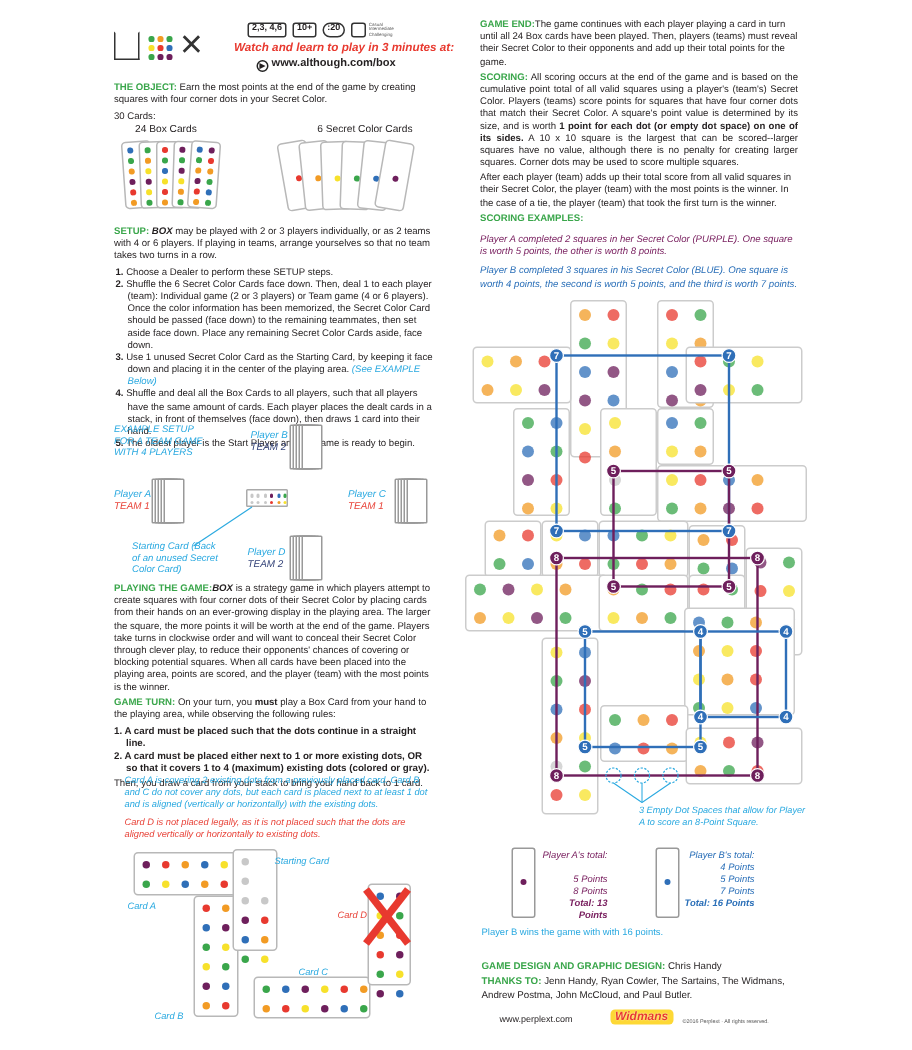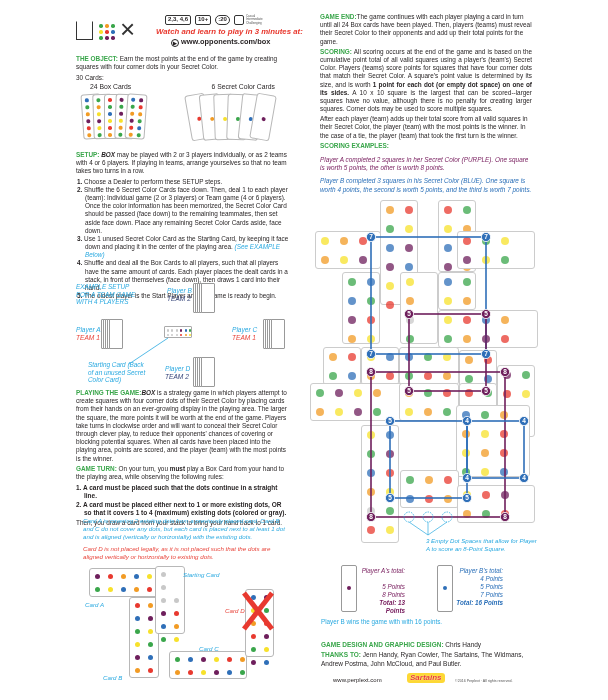--- a/index.html
+++ b/index.html
@@ -45,21 +45,21 @@
     <span style="display:inline-block;width:10px;height:10px;border:1.3px solid #333;border-radius:2px"></span>
     <span style="font-size:3px;line-height:3.3px;color:#555">
       <span style="display:block">Casual</span>
       <span style="display:block">Intermediate</span>
       <span style="display:block">Challenging</span>
     </span>
   </div>
   <div style="color:#e8392f;font-style:italic;font-weight:bold;font-size:7.8px;margin-top:2px;white-space:nowrap">Watch and learn to play in 3 minutes at:</div>
   <div style="font-weight:bold;font-size:7.4px;margin-left:15px;white-space:nowrap">
     <span style="display:inline-block;width:8px;height:8px;border:1px solid #222;border-radius:50%;font-size:5px;line-height:6px;text-align:center;vertical-align:-1px">▶</span>
-    <span>www.opponents.com/box</span>
+    <span>www.although.com/box</span>
   </div>
 </div>
 
 <div class="abs" style="left:76px;top:55px;width:213px">
   <p>
     <span class="green">THE OBJECT:</span>
     <span>Earn the most points at the end of the game by creating squares with four corner dots in your Secret Color.</span>
   </p>
   <div style="margin-top:3px">30 Cards:</div>
   <div style="display:flex;justify-content:space-between;padding:0 14px 0 14px">
@@ -644,14 +644,14 @@
   <div style="font-weight:bold">Total: 16 Points</div>
 </div>
 
 <div class="abs" style="left:321px;top:618px;color:#2aa9e0;font-size:6.3px">Player B wins the game with with 16 points.</div>
 
 <div class="abs" style="left:321px;top:641px;width:212px">
   <p style="font-size:6.5px"><span class="green">GAME DESIGN AND GRAPHIC DESIGN:</span><span> Chris Handy</span></p>
   <p style="font-size:6.5px"><span class="green">THANKS TO:</span><span> Jenn Handy, Ryan Cowler, The Sartains, The Widmans, Andrew Postma, John McCloud, and Paul Butler.</span></p>
 </div>
 <div class="abs" style="left:333px;top:677px;font-size:6px">www.perplext.com</div>
-<div class="abs" style="left:407px;top:673px;font-size:8px;font-weight:bold;font-style:italic;color:#e8392f;background:#fdd835;border-radius:3px;padding:0 3px;text-shadow:0 0 1px #fff">Sartains</div>
+<div class="abs" style="left:407px;top:673px;font-size:8px;font-weight:bold;font-style:italic;color:#e8392f;background:#fdd835;border-radius:3px;padding:0 3px;text-shadow:0 0 1px #fff">Widmans</div>
 <div class="abs" style="left:455px;top:679px;font-size:3.6px;color:#555">©2016 Perplext · All rights reserved.</div>
 
 </body></html>

